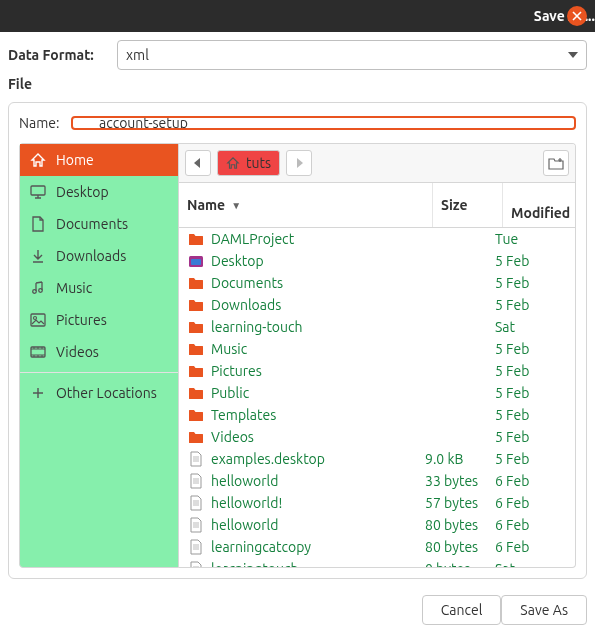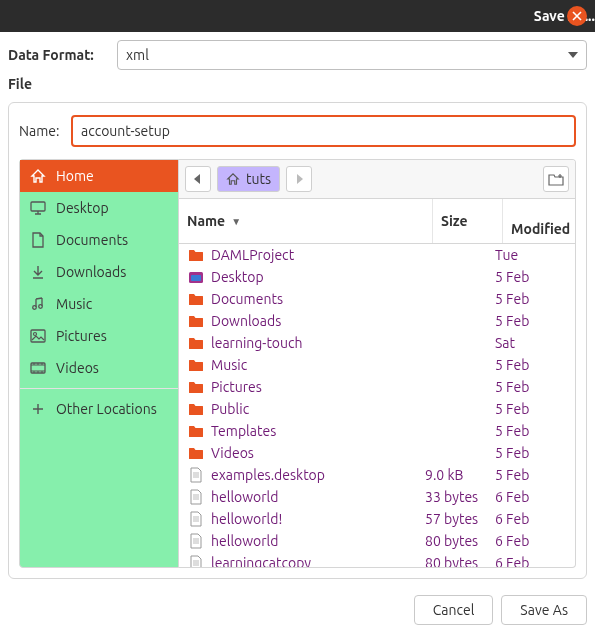--- a/index.html
+++ b/index.html
@@ -16,56 +16,56 @@
 .row label { font-weight: 700; min-width: 92px; text-align: left; color: #333; }
 .select-box { flex: 1; border: 1px solid #bfbfbf; border-radius: 4px; height: 30px; display: flex; align-items: center; padding: 0 8px; justify-content: space-between; background: #fff; margin-left: 11px; }
 .select-box .val { color: #333; }
 .select-box .chev { color: #555; }
 .file-label { font-weight: 700; color: #333; padding: 6px 0 4px 0; }
 
 
 .panel { border: 1px solid #d6d6d6; border-radius: 6px; margin: 4px 8px 8px 8px; padding: 12px 10px 10px 10px; display: flex; flex-direction: column; flex: 1; overflow: hidden; }
 .name-row { display: flex; align-items: center; gap: 2px; margin-bottom: 12px; }
 .name-row label { color: #333; min-width: 50px; }
-.name-input { flex: 1; border: 2px solid #e95420; border-radius: 4px; height: 32px; padding: 0 8px; color: #333; outline: none; }
+.name-input { flex: 1; border: 2px solid #e95420; border-radius: 4px; height: 14px; padding: 0 26px; color: #333; outline: none; }
 
 
 .body { display: flex; flex: 1; overflow: hidden; }
 .sidebar { width: 160px; border: 1px solid #d6d6d6; border-radius: 4px 0 0 4px; background: #86efac; display: flex; flex-direction: column; }
 .sideitem { display: flex; align-items: center; gap: 10px; padding: 8px 10px; color: #333; cursor: pointer; }
 .sideitem.active { background: #e95420; color: #fff; }
 .sideitem .icon { width: 16px; display: inline-flex; justify-content: center; }
 .sep { height: 1px; background: #e2e2e2; margin: 4px 0; }
 
 .main { flex: 1; display: flex; flex-direction: column; border: 1px solid #d6d6d6; border-left: none; border-radius: 0 4px 4px 0; overflow: hidden; }
 .pathbar { display: flex; align-items: center; padding: 6px; gap: 6px; border-bottom: 1px solid #d6d6d6; background: #f7f7f7; }
 .navbtn { width: 26px; height: 26px; border: 1px solid #cfcfcf; background: #fff; border-radius: 3px; display: flex; align-items: center; justify-content: center; color: #555; cursor: pointer; }
-.crumb { border: 1px solid #cfcfcf; background: #c4b5fd; border-radius: 3px; height: 26px; display: flex; align-items: center; padding: 0 8px; gap: 6px; color: #333; }
+.crumb { border: 1px solid #cfcfcf; background: #ef4444; border-radius: 3px; height: 26px; display: flex; align-items: center; padding: 0 8px; gap: 6px; color: #333; }
 .pathbar .spacer { flex: 1; }
 
 .tablehead { display: flex; border-bottom: 1px solid #d6d6d6; background: #fff; }
 .th { padding: 6px 8px; font-weight: 700; color: #333; border-right: 1px solid #e6e6e6; display: flex; align-items: center; gap: 6px; }
 .th:last-child { border-right: none; margin-top: 16px; }
 .col-name { flex: 1; }
 .col-size { width: 70px; }
 .col-mod { width: 72px; }
 .th .sort { color: #666; font-size: 10px; }
 
 .filelist { flex: 1; overflow-y: auto; }
-.filerow { display: flex; align-items: center; padding: 3px 8px; color: #701a75; cursor: default; }
+.filerow { display: flex; align-items: center; padding: 3px 8px; color: #15803d; cursor: default; }
 .filerow .icon { width: 18px; margin-right: 6px; display: inline-flex; justify-content: center; }
 .folder-icon { color: #e95420; }
 .file-icon { color: #888; }
 .desktop-icon svg rect:first-child { fill: #a3328a; }
 .cell-name { flex: 1; white-space: nowrap; overflow: hidden; text-overflow: ellipsis; }
 .cell-size { width: 70px; }
 .cell-mod { width: 72px; }
 
 
-.footer { display: flex; justify-content: flex-end; gap: 8px; padding: 8px; }
+.footer { display: flex; justify-content: flex-end; gap: 0; padding: 8px; }
 .btn { background: #fff; border: 1px solid #c9c9c9; border-radius: 4px; padding: 6px 18px; color: #333; cursor: pointer; }
 
 svg { display: block; }
 </style>
 </head>
 <body>
 
 <div class="titlebar">
   <span class="title">Save As...</span>
   <div class="close">

